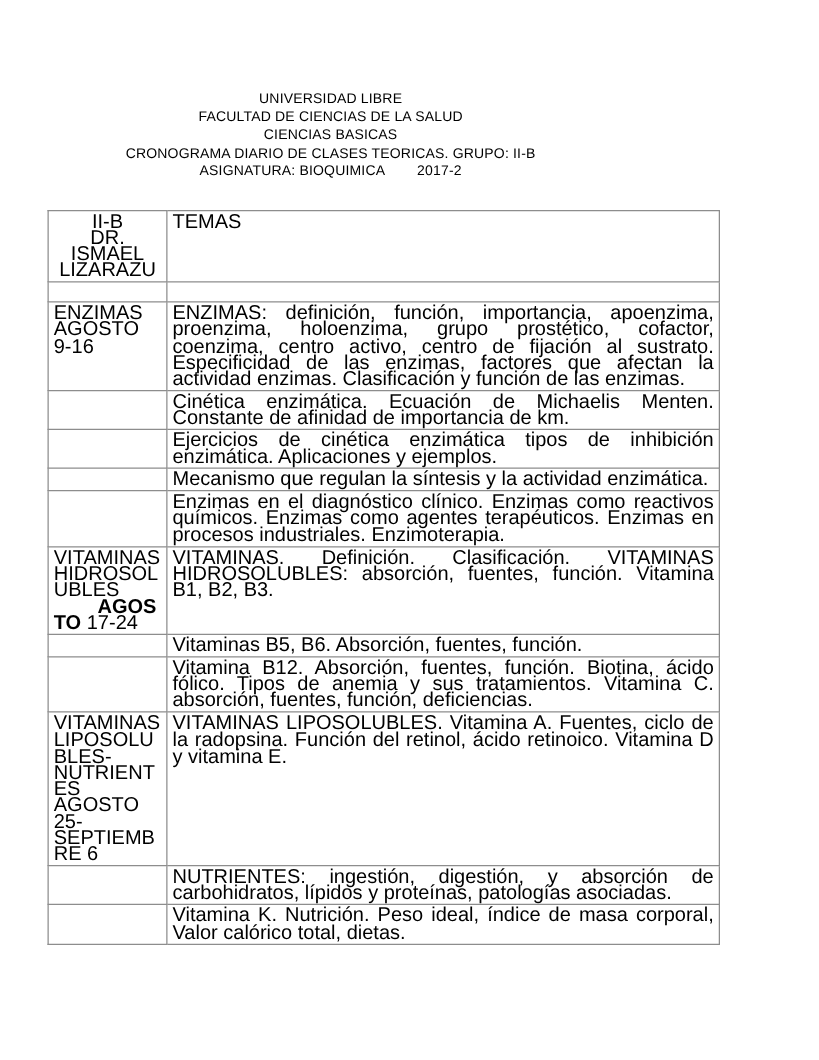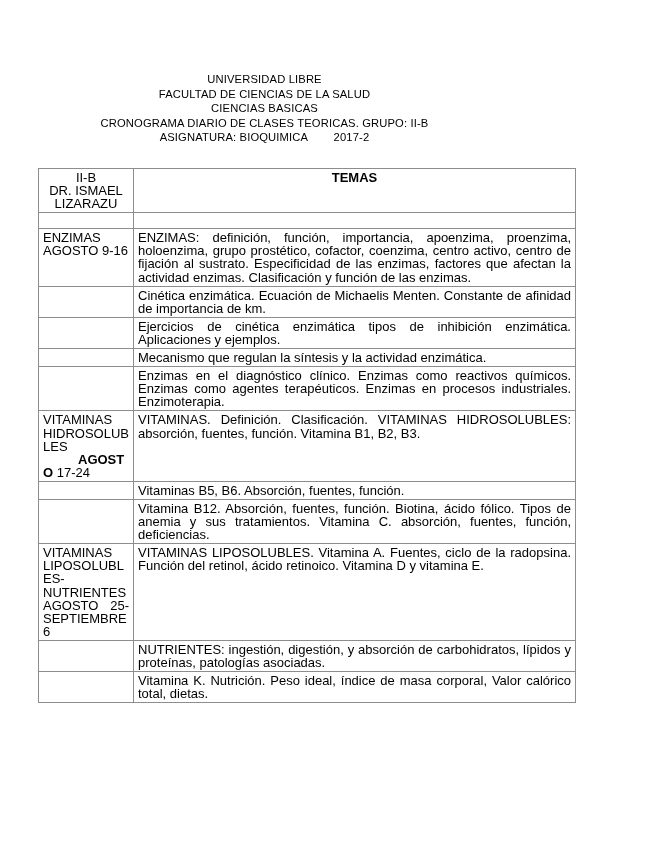--- a/index.html
+++ b/index.html
@@ -47,36 +47,34 @@
   }
   table.sched {
     border-collapse: collapse;
     width: 537px;
     table-layout: fixed;
   }
   table.sched td {
     border: 1px solid #8d8d8d;
     vertical-align: top;
     padding: 2px 4px 2px 4px;
-    font-size: 13px;
+    font-size: 16px;
     line-height: 13.1px;
   }
   col.c-left  { width: 95px; }
   col.c-right { width: 442px; }
 
   td.hdr-left {
     text-align: center;
     vertical-align: top;
     padding-top: 4px;
     line-height: 13.4px;
   }
   td.hdr-right {
-    text-align: center;
     vertical-align: middle;
-    font-weight: bold;
   }
   td.left-cell {
     text-align: left;
     word-wrap: break-word;
     overflow-wrap: break-word;
   }
   td.left-cell.justify {
     text-align: justify;
     text-align-last: left;
   }

